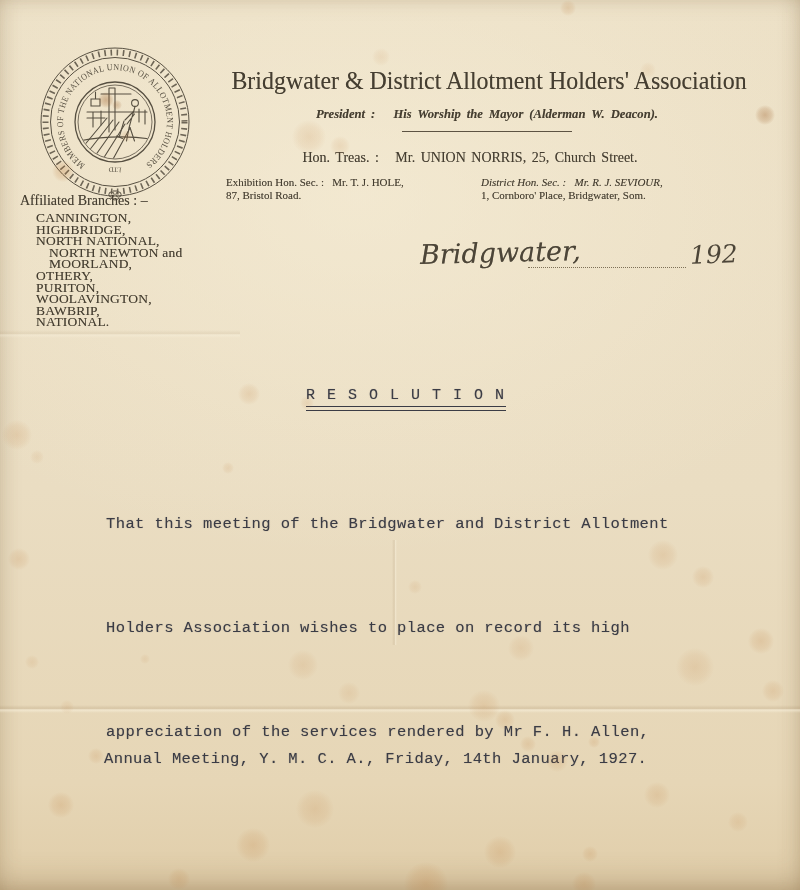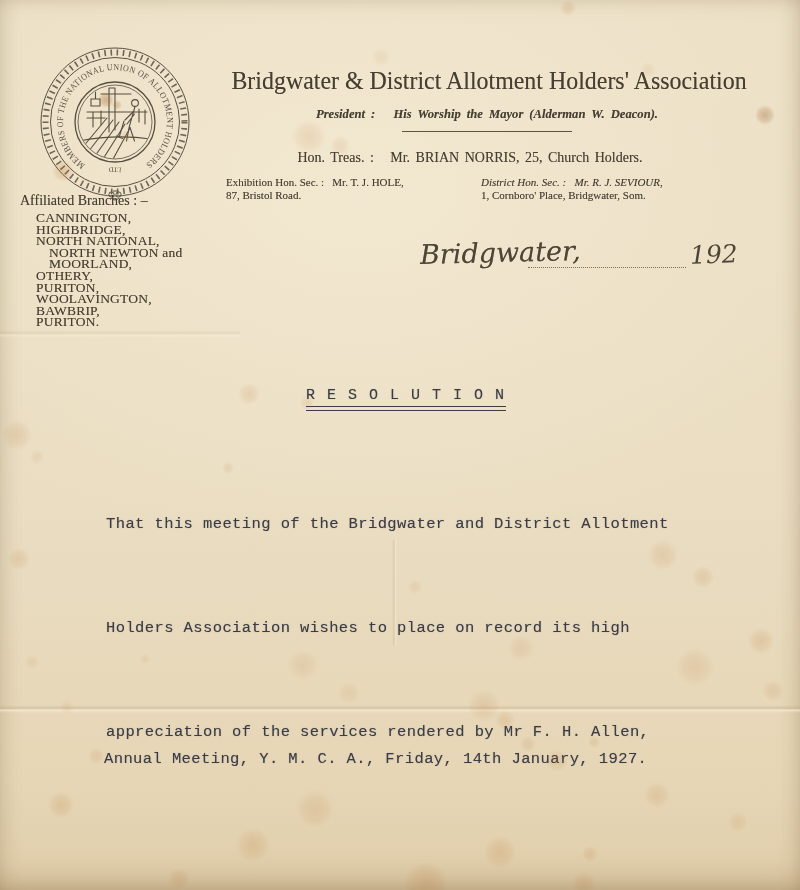--- a/index.html
+++ b/index.html
@@ -100,21 +100,21 @@
       <circle cx="76.5" cy="152.5" r="2.6"></circle>
         <circle cx="83.5" cy="152.5" r="2.6"></circle>
       <path d="M76 156 q 4 4 8 0 M78 149 l 4 0"></path>
     </g>
   </svg>
 
   <div class="abs ink masthead-title">Bridgwater &amp; District Allotment Holders' Association</div>
   <div class="abs ink president">President :   His Worship the Mayor (Alderman W. Deacon).</div>
   <div class="abs head-rule"></div>
 
-  <div class="abs ink hon-treas" style="white-space:pre;">Hon. Treas. :   Mr. BRIAN NORRIS, 25, Church Holders.</div>
+  <div class="abs ink hon-treas" style="white-space:pre;">Hon. Treas. :   Mr. UNION NORRIS, 25, Church Street.</div>
 
   <div class="abs ink sec-block sec-exh">
     <div style="white-space:pre;">Exhibition Hon. Sec. :   Mr. T. J. HOLE,</div>
     <div>87, Bristol Road.</div>
   </div>
   <div class="abs ink sec-block sec-dist">
     <div style="white-space:pre;font-style:italic;">District Hon. Sec. :   Mr. R. J. SEVIOUR,</div>
     <div>1, Cornboro' Place, Bridgwater, Som.</div>
   </div>
 
@@ -127,21 +127,21 @@
   <div class="abs ink branch-list">
     <div>CANNINGTON,</div>
     <div>HIGHBRIDGE,</div>
     <div>NORTH NATIONAL,</div>
     <div class="indent">NORTH NEWTON and</div>
     <div class="indent">MOORLAND,</div>
     <div>OTHERY,</div>
     <div>PURITON,</div>
     <div>WOOLAVINGTON,</div>
     <div>BAWBRIP,</div>
-    <div>PURITON.</div>
+    <div>NATIONAL.</div>
   </div>
 
   <div class="abs type res-head">
     <span class="dbl">R E S O L U T I O N</span>
   </div>
   <div class="abs type res-body">
     <div>That this meeting of the Bridgwater and District Allotment</div>
     <div>Holders Association wishes to place on record its high</div>
     <div>appreciation of the services rendered by Mr F. H. Allen,</div>
     

